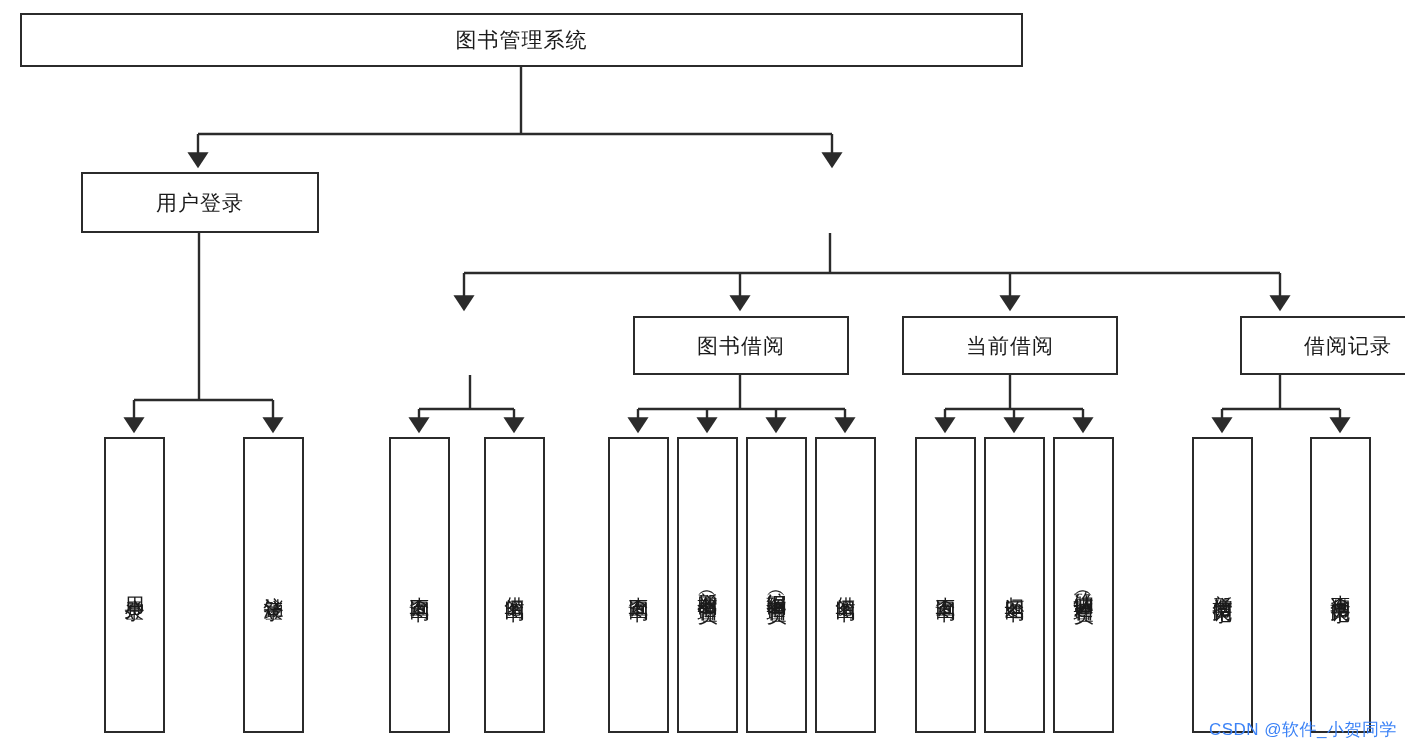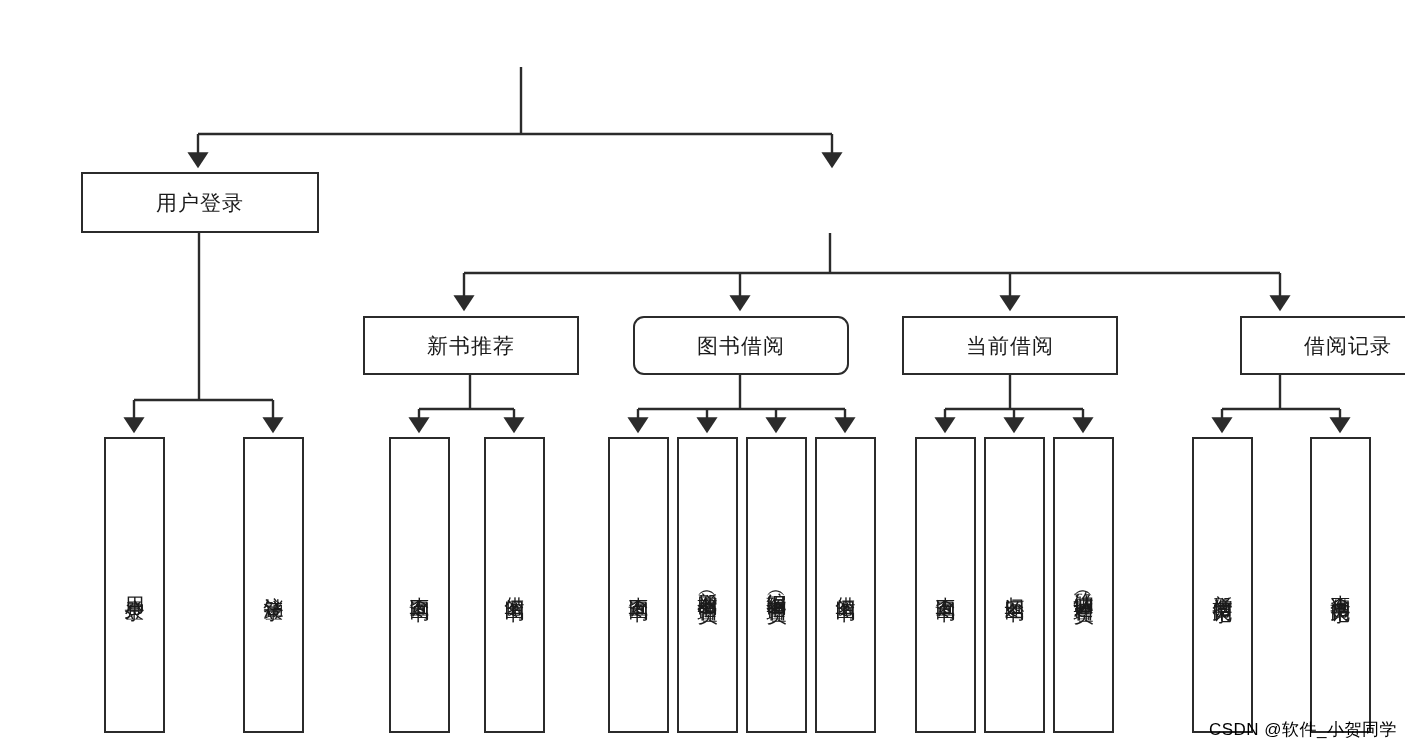--- a/index.html
+++ b/index.html
@@ -53,21 +53,21 @@
     top: 0;
     width: 1405px;
     height: 747px;
     pointer-events: none;
   }
   .watermark {
     position: absolute;
     right: 8px;
     bottom: 6px;
     font-size: 17px;
-    color: #000000;
+    color: #3b82f6;
     letter-spacing: 0.5px;
     white-space: nowrap;
   }
 </style>
 </head>
 <body>
 
 <div id="canvas">
 
   <svg class="edges" viewBox="0 0 1405 747" width="1405" height="747" xmlns="http://www.w3.org/2000/svg">
@@ -113,29 +113,29 @@
       <path d="M1014,409 L1014,425" marker-end="url(#arrow)"></path>
       <path d="M1083,409 L1083,425" marker-end="url(#arrow)"></path>
 
       <path d="M1280,375 L1280,409"></path>
       <path d="M1222,409 L1340,409"></path>
       <path d="M1222,409 L1222,425" marker-end="url(#arrow)"></path>
       <path d="M1340,409 L1340,425" marker-end="url(#arrow)"></path>
     </g>
   </svg>
 
+  <div class="node horiz" style="left:20px; top:13px; width:1003px; height:54px;">
+    <span>图书管理系统</span>
+  </div>
 
   <div class="node horiz" style="left:81px; top:172px; width:238px; height:61px;">
     <span>用户登录</span>
   </div>
 
-  <div class="node horiz" style="left:363px; top:316px; width:216px; height:59px;">
-    <span>新书推荐</span>
-  </div>
-  <div class="node horiz" style="left:633px; top:316px; width:216px; height:59px;border-radius:11px;">
+  <div class="node horiz" style="left:633px; top:316px; width:216px; height:59px;">
     <span>图书借阅</span>
   </div>
   <div class="node horiz" style="left:902px; top:316px; width:216px; height:59px;align-items:center;">
     <span>当前借阅</span>
   </div>
   <div class="node horiz" style="left:1240px; top:316px; width:216px; height:59px;">
     <span>借阅记录</span>
   </div>
 
   <div class="node vert" style="left:104px; top:437px; width:61px; height:296px;">

